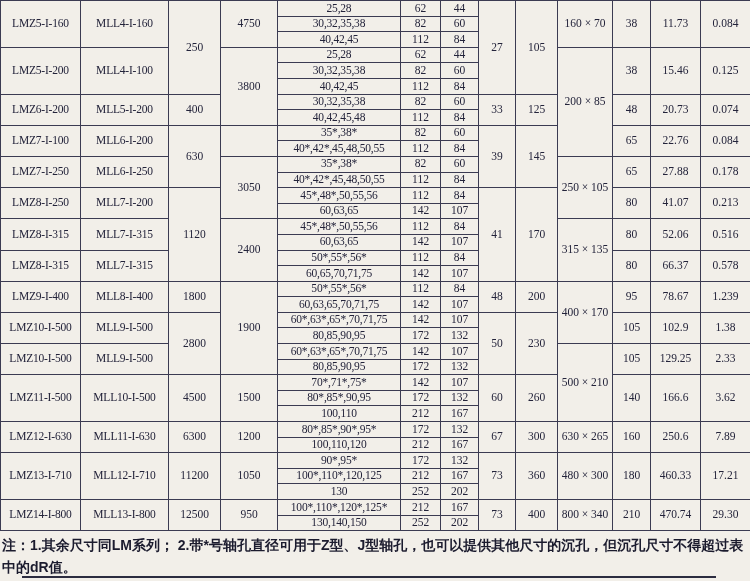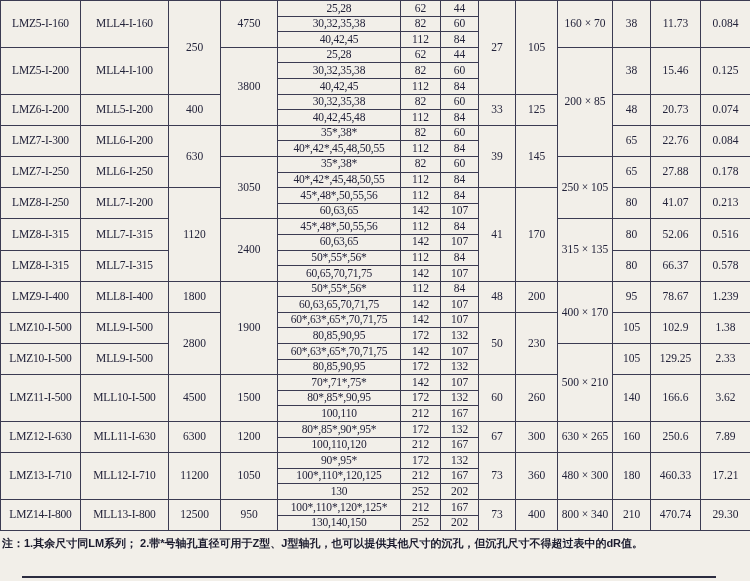--- a/index.html
+++ b/index.html
@@ -8,21 +8,21 @@
   table.spec{border-collapse:collapse;table-layout:fixed;width:750px;height:531px;
              position:absolute;top:0;left:0;}
   table.spec td{border:1px solid #3b3b52;font-size:11.5px;color:#23233a;text-align:center;
      white-space:nowrap;overflow:hidden;padding:0 1px;line-height:1;vertical-align:middle;
      background:transparent;}
   table.spec tr{height:15.6px;}
   tr.gs td{border-top:1.5px solid #2e2e48;}
   td.bore{text-align:left;padding-left:3px;letter-spacing:-0.2px;}
   td.model{letter-spacing:-0.2px;margin-left:36px;}
   .notes{position:absolute;left:2px;top:535px;width:746px;
-         font-family:"Liberation Sans",sans-serif;font-size:11px;font-weight:bold;
+         font-family:"Liberation Sans",sans-serif;font-size:14px;font-weight:bold;
          color:#1b1b2e;line-height:1.55;}
   .note-line2{padding-left:26px;}
   .bottom-rule{position:absolute;left:22px;top:576px;width:694px;height:2px;background:#2c2c40;}
 </style>
 </head>
 <body>
 
 <div class="page">
   <table class="spec" id="spec-table">
     <colgroup id="spec-cols">
@@ -100,21 +100,21 @@
           <td rowspan="2">48</td>
           <td rowspan="2">20.73</td>
           <td rowspan="2">0.074</td>
         </tr>
         <tr>
           <td class="bore">40,42,45,48</td>
           <td>112</td>
           <td>84</td>
         </tr>
         <tr class="gs">
-          <td rowspan="2" class="model">LMZ7-I-300</td>
+          <td rowspan="2" class="model">LMZ7-I-100</td>
           <td rowspan="2" class="model">MLL6-I-200</td>
           <td rowspan="4">630</td>
           <td rowspan="2"></td>
           <td class="bore">35*,38*</td>
           <td>82</td>
           <td>60</td>
           <td rowspan="4">39</td>
           <td rowspan="4">145</td>
           <td rowspan="2">65</td>
           <td rowspan="2">22.76</td>

